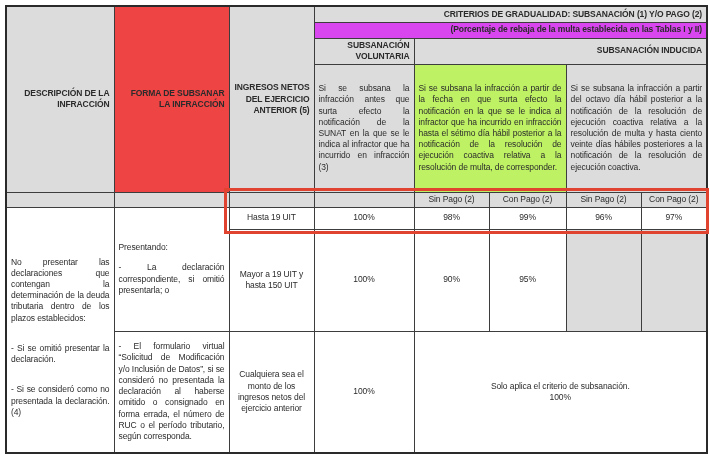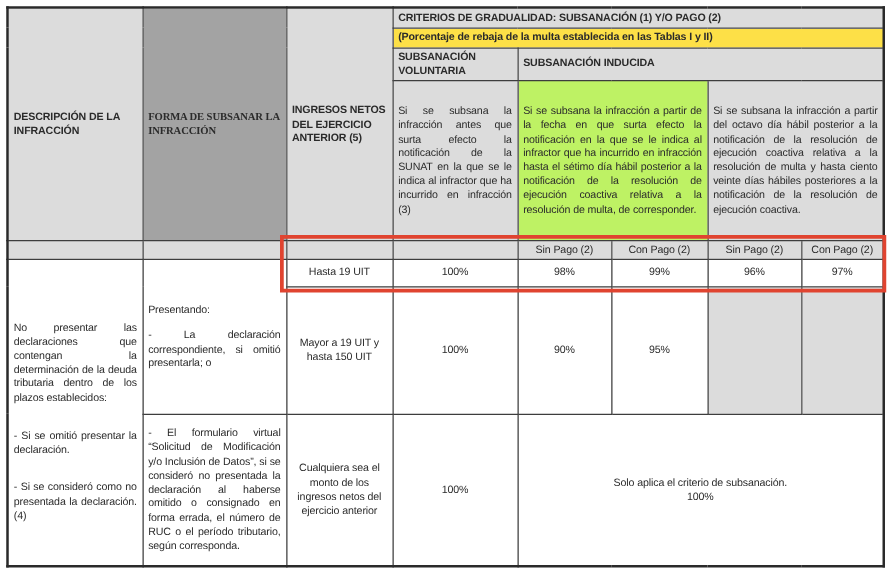--- a/index.html
+++ b/index.html
@@ -23,21 +23,21 @@
     padding:1px 4px;
     font-size:8.5px;
     line-height:1.32;
     vertical-align:middle;
     overflow:hidden;
     letter-spacing:-0.1px;
   }
   .g{background:#dcdcdc;}
   .j{text-align:justify;}
   .top{vertical-align:top;}
-  .hdr{font-weight:bold;text-align:left;font-size:8.8px;line-height:1.25;}
+  .hdr{font-weight:bold;text-align:right;font-size:8.8px;line-height:1.25;}
   .val{text-align:center;font-size:9px;}
   .pre{white-space:pre-line;border-radius:27px;}
   .mt{margin-top:19px;}
   .mt2{margin-top:9px;}
   .desc{font-size:8.2px;}
   
   .highlight{
     position:absolute;
     left:224px;top:188px;
     width:485px;height:46px;
@@ -59,27 +59,27 @@
         <col style="width:100px">
       <col style="width:75px">
         <col style="width:77px">
         <col style="width:75px">
         <col style="width:66px">
     </colgroup>
 
     <tbody>
         <tr style="height:16px">
       <td class="g hdr" rowspan="4" style="background: rgb(220, 220, 220);">DESCRIPCIÓN DE LA INFRACCIÓN</td>
-      <td class="g hdr" rowspan="4" style="background: #a3a3a3; font-family: Liberation Serif, serif;">FORMA DE SUBSANAR LA INFRACCIÓN</td>
+      <td class="g hdr" rowspan="4" style="background: #ef4444;">FORMA DE SUBSANAR LA INFRACCIÓN</td>
       <td class="g hdr" rowspan="4" style="background: rgb(220, 220, 220);">INGRESOS NETOS DEL EJERCICIO ANTERIOR (5)</td>
       <td class="g hdr" colspan="5" style="background: rgb(220, 220, 220);">CRITERIOS DE GRADUALIDAD: SUBSANACIÓN (1) Y/O PAGO (2)</td>
     </tr>
 
     <tr style="height:16px">
-      <td class="g hdr" colspan="5" style="background: #fde047;">(Porcentaje de rebaja de la multa establecida en las Tablas I y II)</td>
+      <td class="g hdr" colspan="5" style="background: #d946ef;">(Porcentaje de rebaja de la multa establecida en las Tablas I y II)</td>
     </tr>
 
     <tr style="height:26px">
       <td class="g hdr" style="background: rgb(220, 220, 220);">SUBSANACIÓN VOLUNTARIA</td>
       <td class="g hdr" colspan="4" style="background: rgb(220, 220, 220);">SUBSANACIÓN INDUCIDA</td>
     </tr>
 
     <tr style="height:128px">
       <td class="g j desc" style="background: rgb(220, 220, 220);">Si se subsana la infracción antes que surta efecto la notificación de la SUNAT en la que se le indica al infractor que ha incurrido en infracción (3)</td>
       <td class="g j desc" colspan="2" style="background: #bef264;">Si se subsana la infracción a partir de la fecha en que surta efecto la notificación en la que se le indica al infractor que ha incurrido en infracción hasta el sétimo día hábil posterior a la notificación de la resolución de ejecución coactiva relativa a la resolución de multa, de corresponder.</td>

